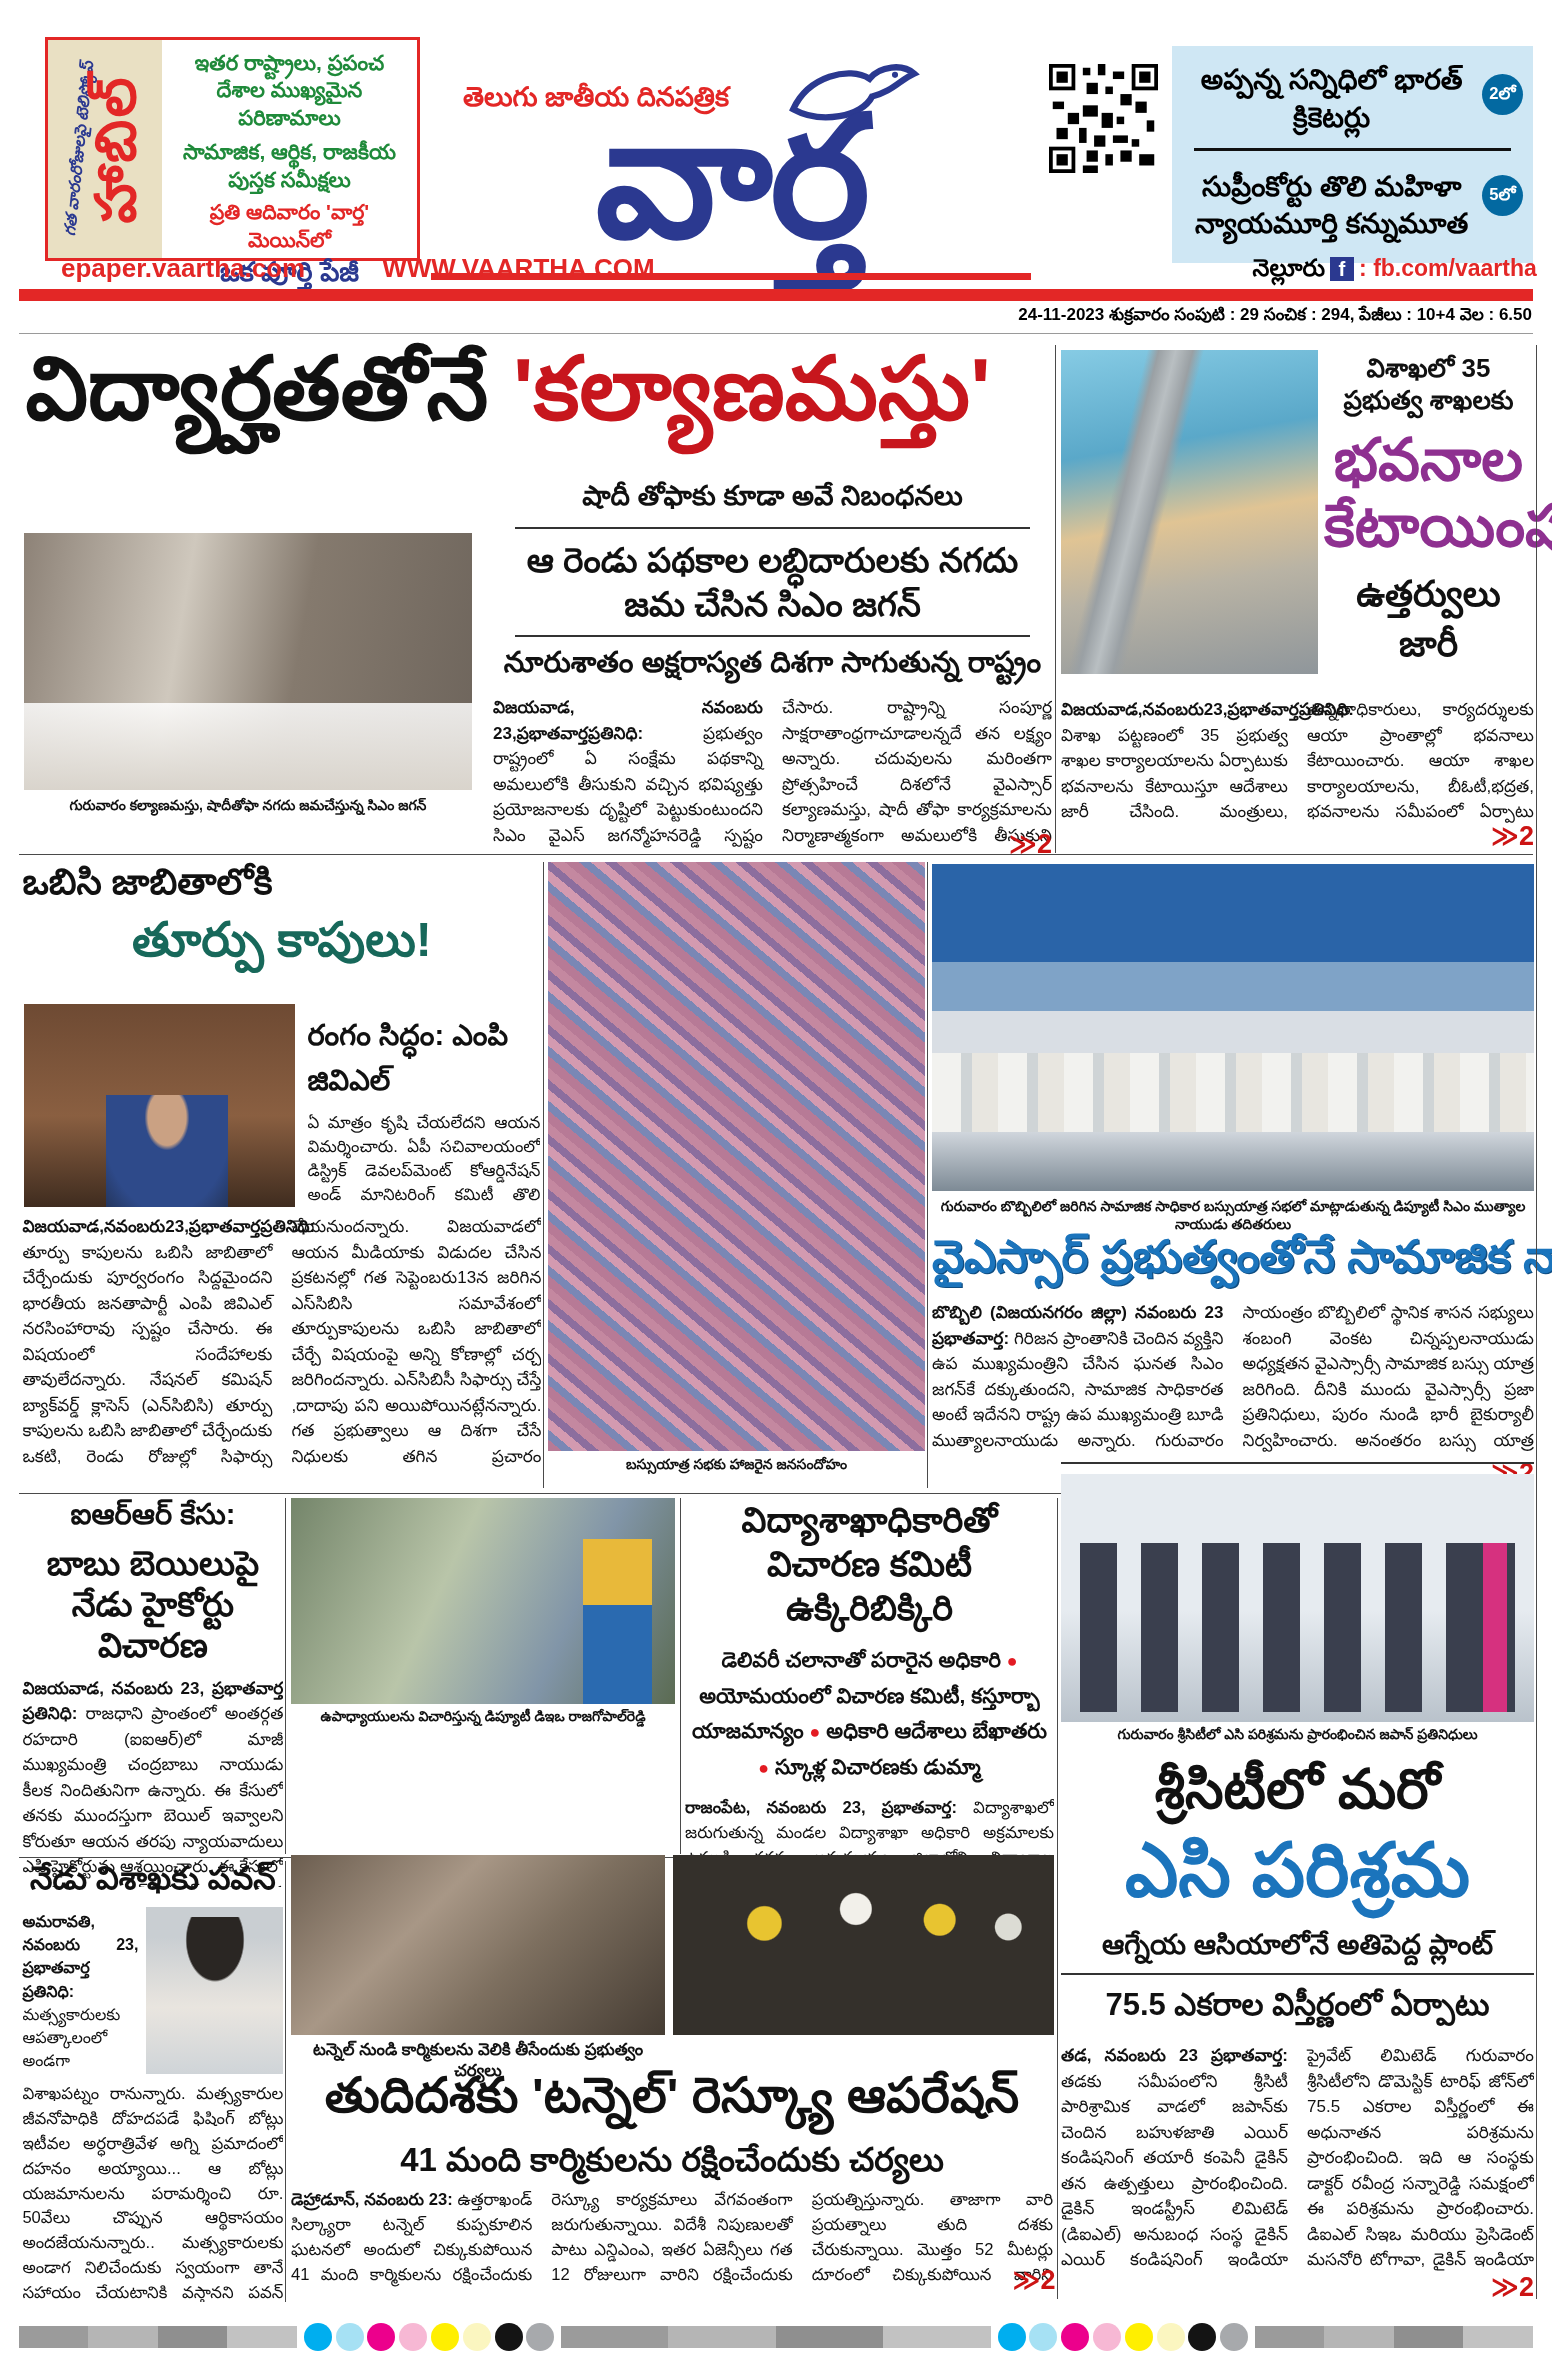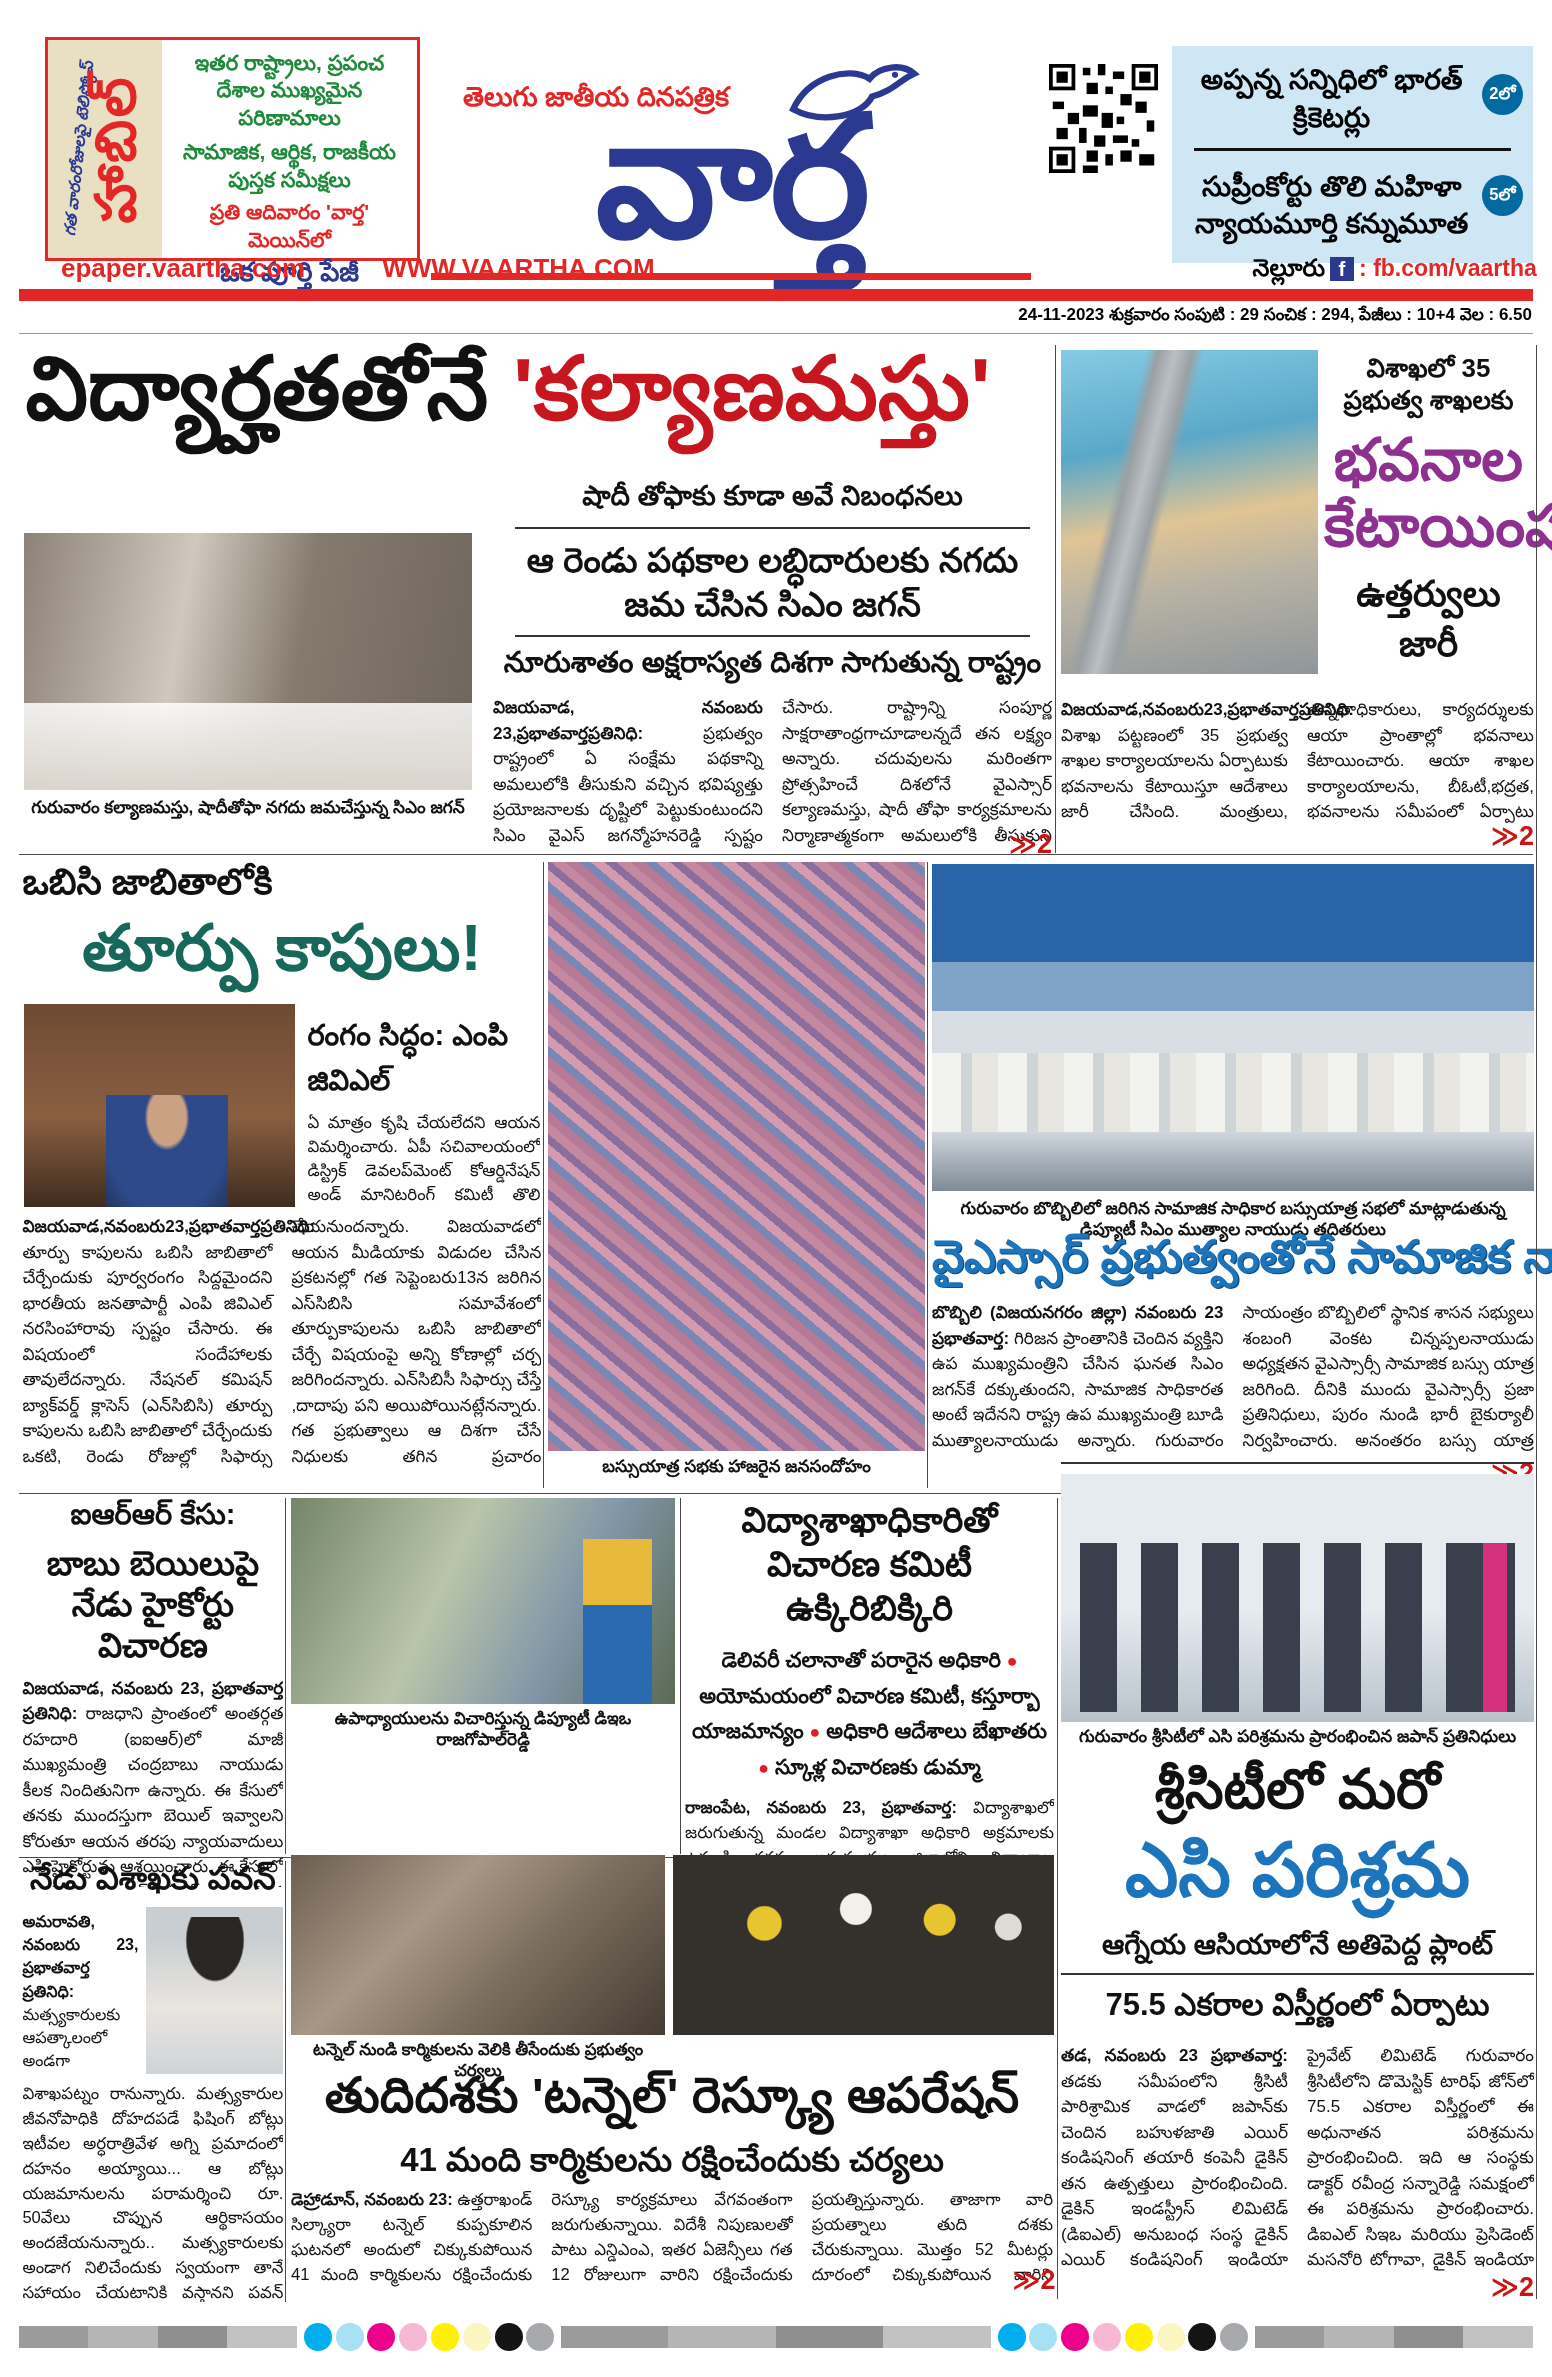--- a/index.html
+++ b/index.html
@@ -1,20 +1,20 @@
 <!DOCTYPE html>
 <html style="font-size:10.2px"><head>
 <meta charset="utf-8">
 <style>
   html,body{margin:0;padding:0;background:#e8e8e8;}
   #page{position:relative;width:1552px;height:2377px;background:#ffffff;margin:0 auto;
         font-family:"Liberation Sans","DejaVu Sans",sans-serif;color:#111;overflow:hidden;}
   .abs{position:absolute;}
   .photo{position:absolute;background:#c8c8c8;}
-  .caption{position:absolute;font-weight:bold;font-size:17px;color:#111;text-align:center;line-height:1.25;}
+  .caption{position:absolute;font-weight:bold;font-size:14px;color:#111;text-align:center;line-height:1.25;}
   .byline{font-weight:bold;}
   .bodytext{font-size:17px;line-height:1.5;text-align:justify;overflow:hidden;}
   .cols2{column-count:2;column-gap:19px;}
   .cols3{column-count:3;column-gap:19px;}
   .more{color:#cc1414;font-weight:bold;font-size:27px;line-height:1;}
   .vline{position:absolute;width:1.3px;background:#4a4a4a;}
   .hline{position:absolute;height:1.3px;background:#4a4a4a;}
 
   
   #promo-box{left:45px;top:37px;width:369px;height:218px;border:3.2px solid #e32726;display:flex;background:#fff;}
@@ -75,21 +75,21 @@
   #vizag-h1{font-size:26px;font-weight:bold;line-height:1.25;}
   #vizag-h2{font-size:59px;font-weight:bold;color:#8e3090;line-height:1.12;margin-top:10.2px;}
   #vizag-h3{font-size:36px;font-weight:bold;margin-top:14px;}
   #vizag-body{position:absolute;left:0;top:353px;width:473px;height:148px;font-size:17px;}
   #vizag-more{position:absolute;right:0;bottom:2.6px;}
 
   
   
   #obc{left:22.4px;top:861px;width:519px;height:630px;}
   #obc-kicker{font-size:36px;font-weight:bold;text-align:left;}
-  #obc-headline{font-size:64px;font-weight:bold;color:#17685a;text-align:center;line-height:1.05;margin-top:3.8px;}
+  #obc-headline{font-size:48px;font-weight:bold;color:#17685a;text-align:center;line-height:1.05;margin-top:3.8px;}
   #obc-photo{left:1.9px;top:143px;width:271px;height:203px;
      background:linear-gradient(180deg,#6e4a33 0%,#8a5f41 55%,#3f2c1f 100%);}
   #obc-photo::after{content:"";position:absolute;left:30%;bottom:0;width:45%;height:55%;
      background:radial-gradient(ellipse at 50% 20%,#caa183 0 22%,#2e4a8a 26% 75%,#24355c 100%);}
   #obc-deck{position:absolute;left:285px;top:152px;width:233px;font-size:29px;font-weight:bold;line-height:1.55;}
   #obc-leadin{position:absolute;left:285px;top:250px;width:233px;height:96px;font-size:16.6px;line-height:1.45;}
   #obc-body{position:absolute;left:0;top:353px;width:519px;height:276px;font-size:17px;}
 
   #crowd-photo{left:548px;top:862px;width:377px;height:589px;
      background:repeating-linear-gradient(40deg,#b77a96 0 9px,#7a87b5 9px 16.6px,#d39ab0 16.6px 25.5px,#8c6e9e 25.5px 33px,#c488a0 33px 42px);}

